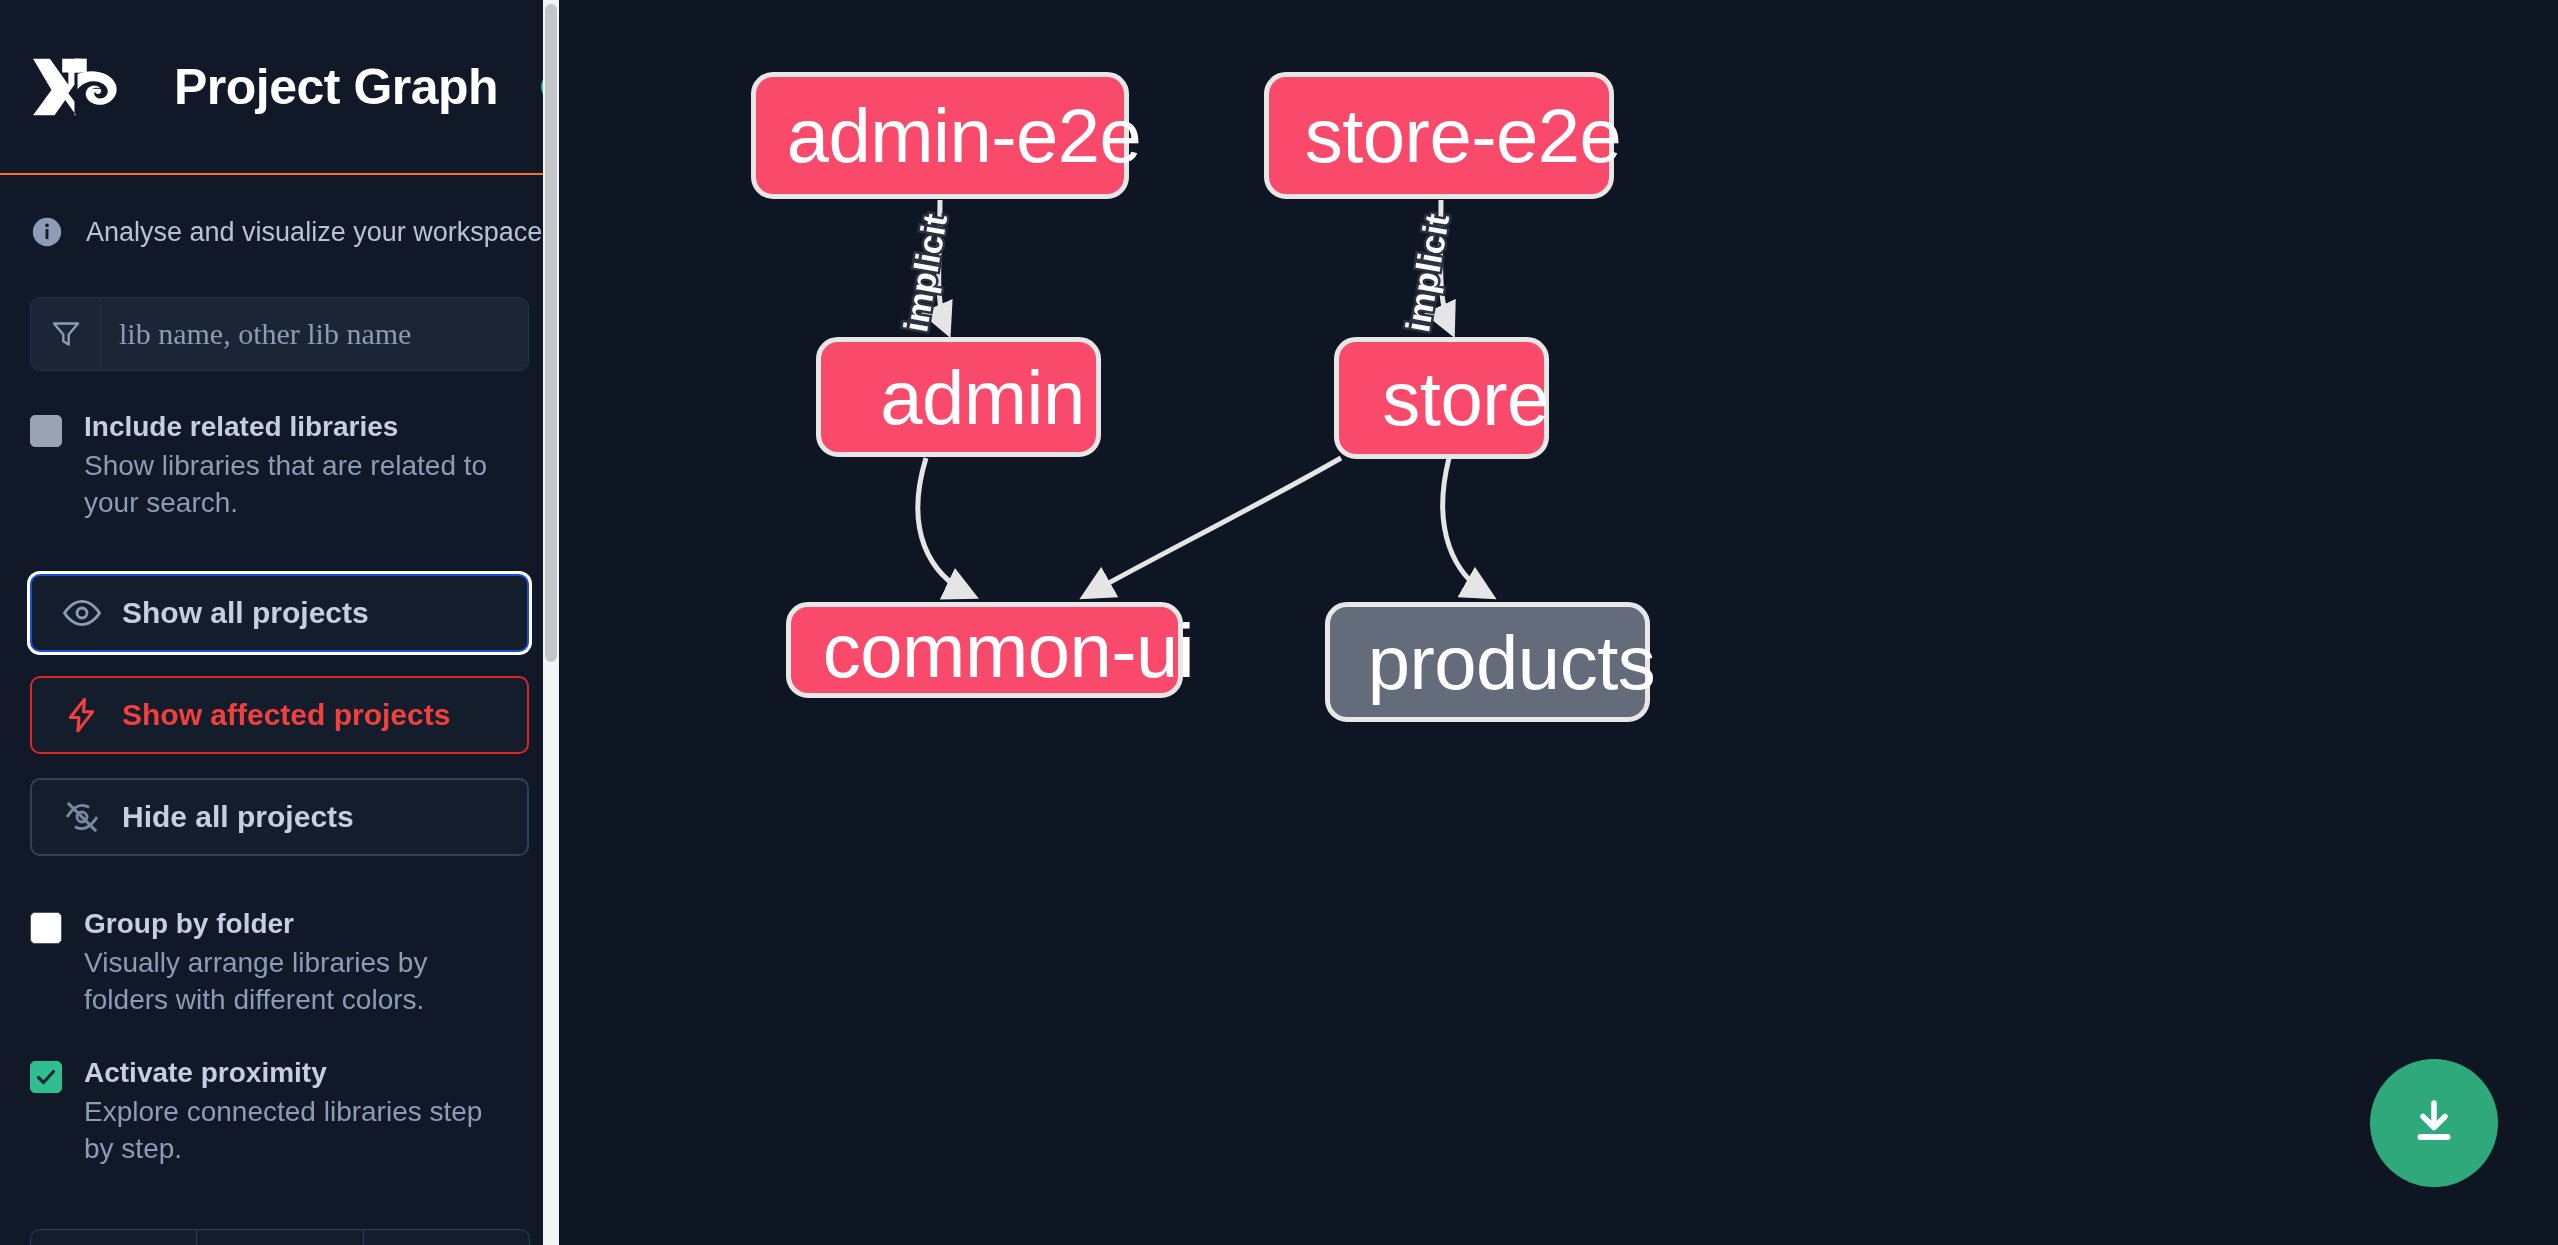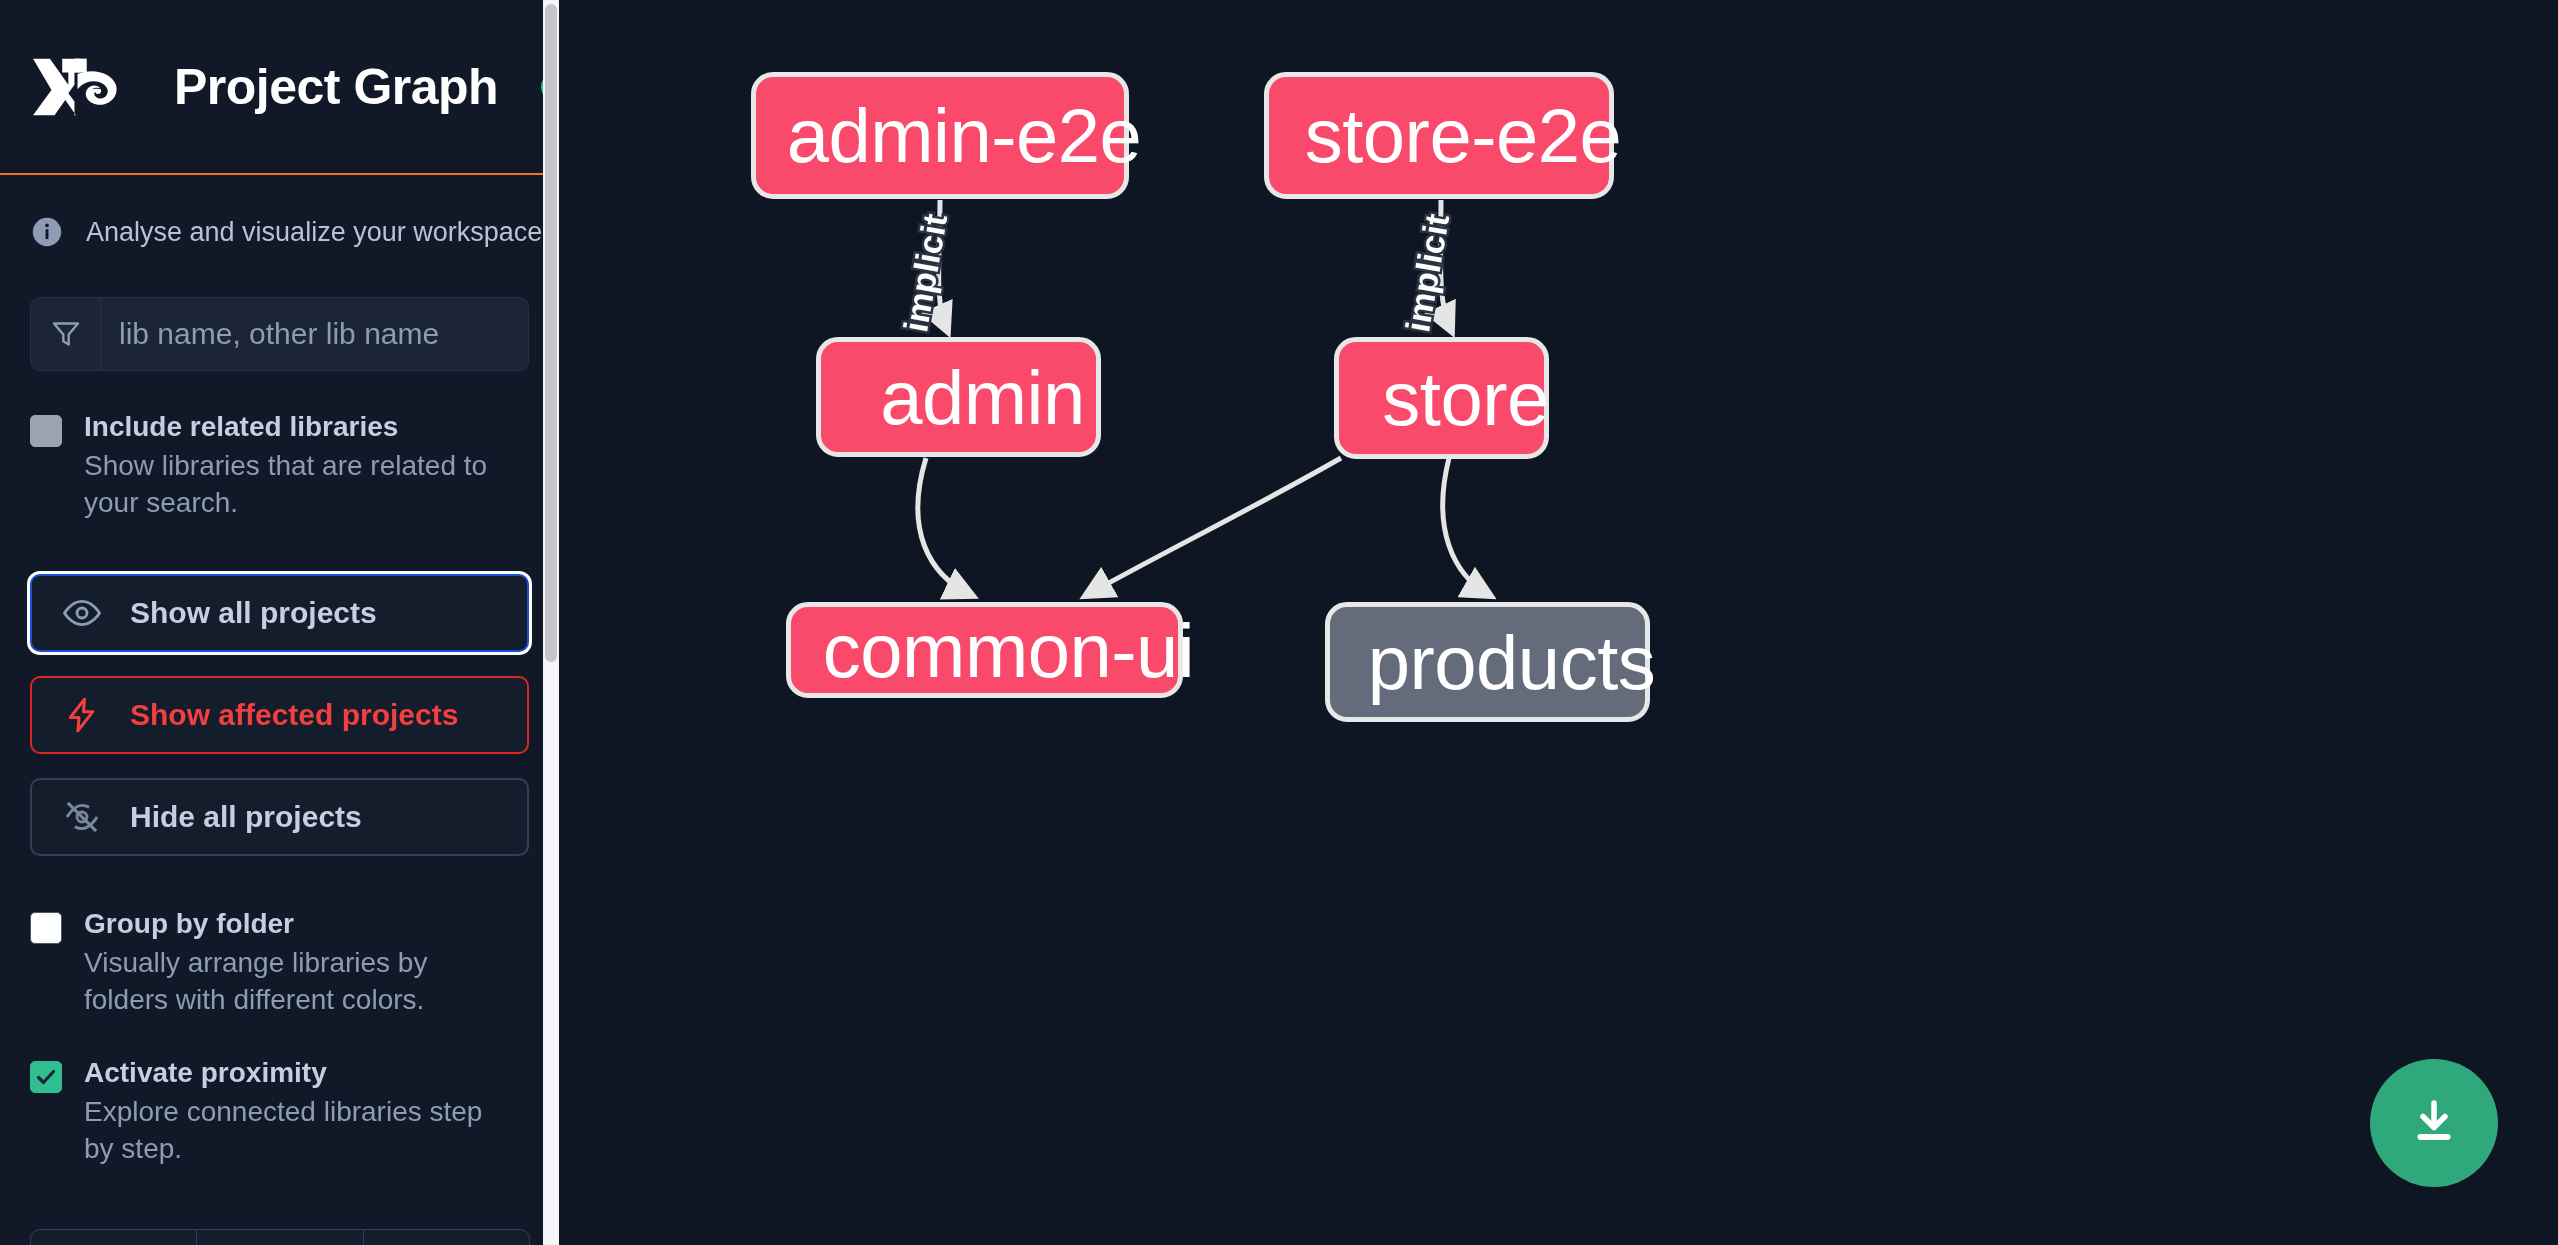--- a/index.html
+++ b/index.html
@@ -103,21 +103,21 @@
     border-right: 1px solid #27324a;
     flex: 0 0 70px;
   }
   .filter-input {
     flex: 1 1 auto;
     border: none;
     outline: none;
     background: transparent;
     color: #84cc16;
     font-size: 30px;
-    font-family: Liberation Sans, sans-serif;
+    font-family: Liberation Serif, serif;
     padding: 0 18px;
   }
   .filter-input::placeholder { color: #8d9cb5; }
 
   
   .check-row {
     display: flex;
     padding: 0 30px;
     margin-top: 38px;
     gap: 22px;
@@ -158,21 +158,21 @@
 
   
   .btns { margin: 52px 30px 0 30px; display: flex; flex-direction: column; gap: 24px; }
 
   .gbtn {
     height: 78px;
     border-radius: 10px;
     display: flex;
     align-items: center;
     padding-left: 30px;
-    gap: 28px;
+    gap: 20px;
     background: #1b2536;
     cursor: pointer;
     font-size: 30px;
     font-weight: 700;
   }
   .gbtn.focus {
     background: #141d2c;
     border: 2px solid #1d4ed8;
     box-shadow: 0 0 0 3px #ffffff;
   }

